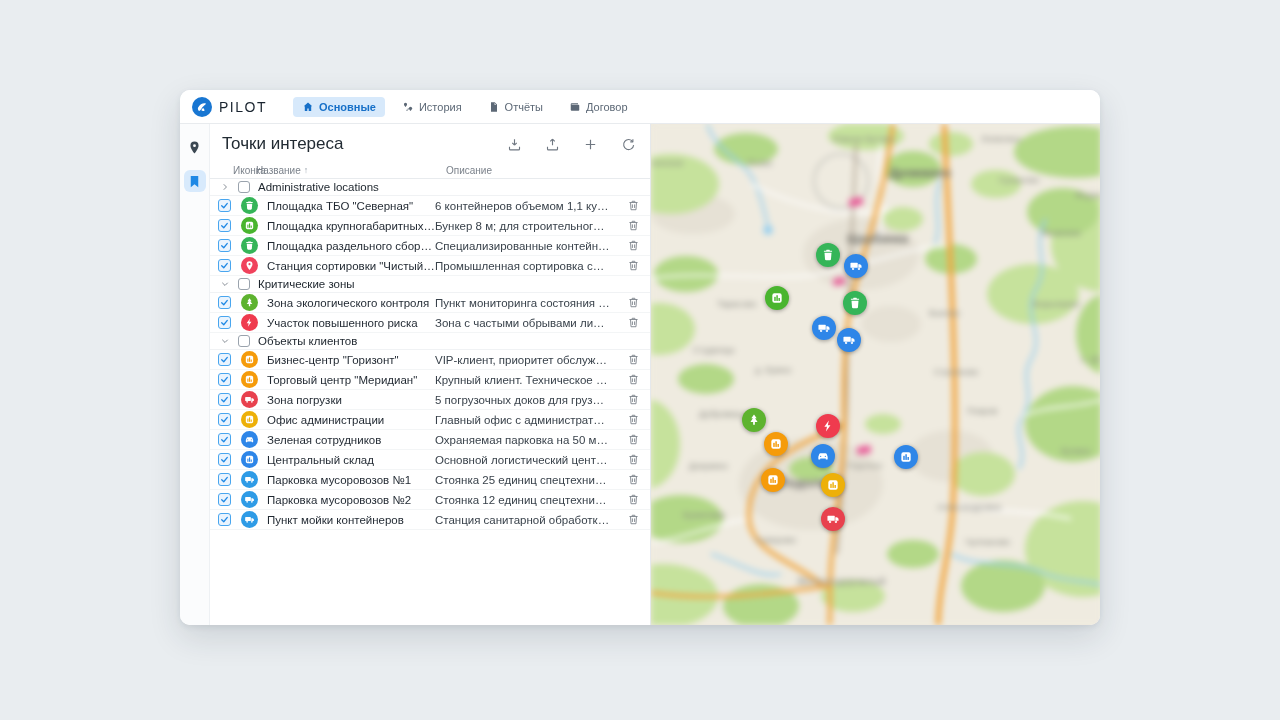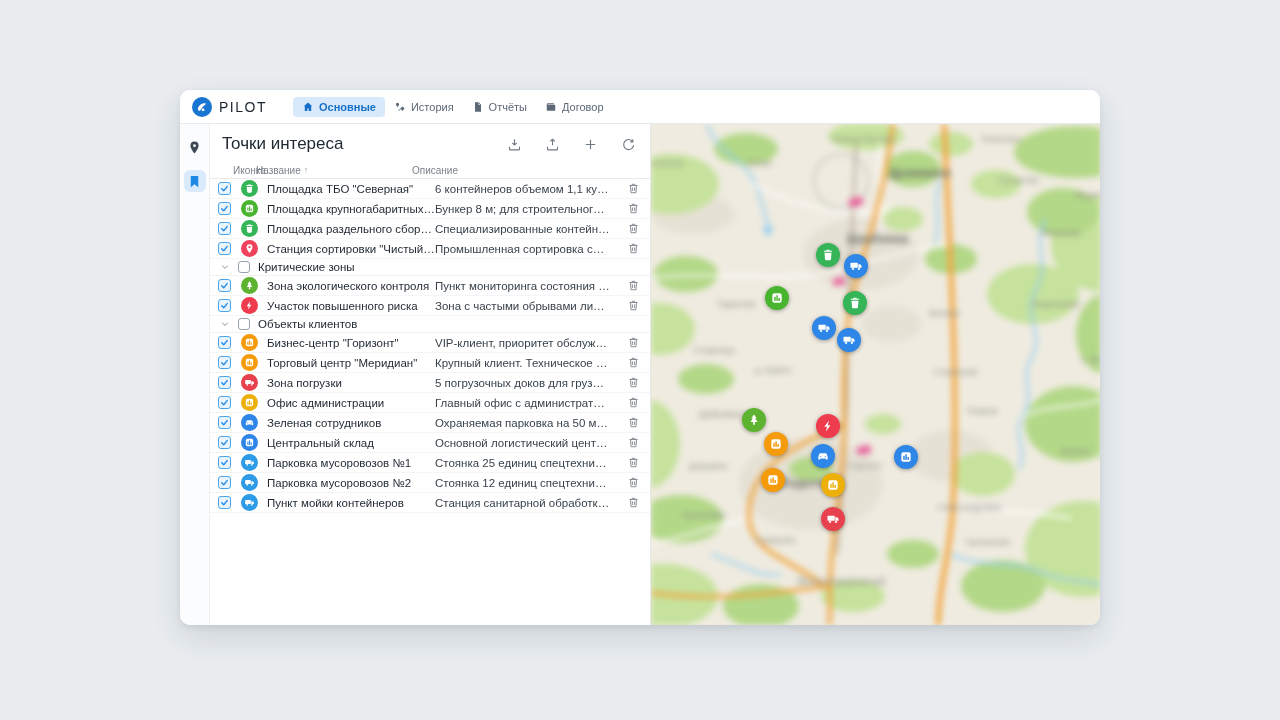--- a/index.html
+++ b/index.html
@@ -16,21 +16,21 @@
     box-shadow:0 12px 32px rgba(30,45,60,.14), 0 2px 6px rgba(30,45,60,.08);
   }
   
   .appbar {
     height:34px; display:flex; align-items:center; padding:0 10px;
     border-bottom:1px solid #e8ebee; background:#fff;
   }
   .logo-wrap { display:flex; align-items:center; gap:7px; margin-right:26px; padding-left:2px; }
   .logo-circle { width:20px; height:20px; border-radius:50%; display:flex; align-items:center; justify-content:center; }
   .brand-name { font-size:14px; font-weight:400; letter-spacing:1.5px; color:#19242f; }
-  .tabs { display:flex; align-items:center; }
+  .tabs { display:flex; align-items:center; gap:8px; }
   .tab {
     display:flex; align-items:center; gap:5px; padding:4px 9px; border-radius:4px;
     font-size:11px; color:#5c6876; cursor:pointer; white-space:nowrap;
   }
   .tab.active { background:#d7e9fb; color:#1770c8; font-weight:700; }
   .tab .ticon { width:12px; height:12px; display:inline-flex; }
   
   .body-row { display:flex; height:501px; }
   .rail {
     width:30px; background:#fbfcfd; border-right:1px solid #eef1f4;
@@ -42,21 +42,21 @@
   .panel { width:440px; display:flex; flex-direction:column; background:#fff; }
   .panel-head { display:flex; align-items:center; padding:10px 14px 8px 12px; }
   .panel-title { font-size:17px; color:#222b33; font-weight:500; }
   .panel-tools { margin-left:auto; display:flex; align-items:center; gap:22px; }
   .tool-btn { width:16px; height:16px; display:flex; align-items:center; justify-content:center; cursor:pointer; color:#6f7781; }
   .thead {
     display:flex; align-items:center; height:17px; padding-left:8px;
     font-size:10px; color:#7b828b; border-bottom:1px solid #e8ebee;
   }
   .th-icon { width:23px; margin-left:15px; }
-  .th-name { width:156px; display:flex; align-items:center; gap:3px; }
+  .th-name { width:190px; display:flex; align-items:center; gap:3px; }
   .th-sort { font-size:9px; color:#9aa3ad; }
   .th-desc { flex:1; }
   .rows { flex:1; overflow:hidden; }
   .group-row {
     display:flex; align-items:center; height:17px; padding-left:10px;
     border-bottom:1px solid #f0f2f4; cursor:pointer;
   }
   .chev { width:10px; height:10px; margin-right:8px; display:flex; align-items:center; justify-content:center; color:#6f7781; }
   .group-label { font-size:11.5px; color:#1c242c; }
   .item-row {
@@ -194,20 +194,29 @@
       </div>
       <div class="thead">
         <span class="th-icon">Иконка</span>
         <span class="th-name">
           <span>Название</span>
           <span class="th-sort">↑</span>
         </span>
         <span class="th-desc">Описание</span>
       </div>
       <div class="rows" id="rows">
+          <div class="group-row">
+            <span class="chev">
+              <svg viewBox="0 0 24 24" width="10" height="10">
+                <path stroke="currentColor" stroke-width="2" fill="none" d="M9 5.5 15.5 12 9 18.5"></path>
+              </svg>
+            </span>
+            <span class="cb cb-g-off" style="color:#fff"></span>
+            <span class="group-label">Administrative locations</span>
+          </div>
           <div class="item-row">
             <span class="cb cb-item" style="color:#1e88e5">
               <svg viewBox="0 0 24 24" width="9" height="9">
                 <path stroke="currentColor" stroke-width="3.4" fill="none" stroke-linecap="round" stroke-linejoin="round" d="M4.5 12.5 10 18 19.5 6.5"></path>
               </svg>
             </span>
             <span class="poi-ic" style="background:#35b558">
               <svg viewBox="0 0 24 24" width="11" height="11">
                 <path fill="#fff" d="M9.5 3h5l.8 1.5H19v2H5v-2h3.7zM6 8h12l-.9 11.2a2 2 0 0 1-2 1.8H8.9a2 2 0 0 1-2-1.8z"></path>
               </svg>

